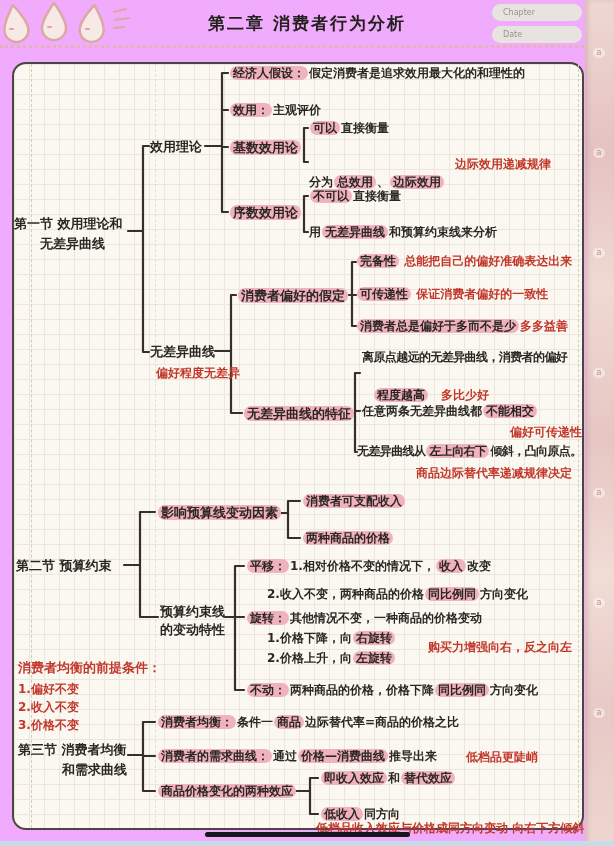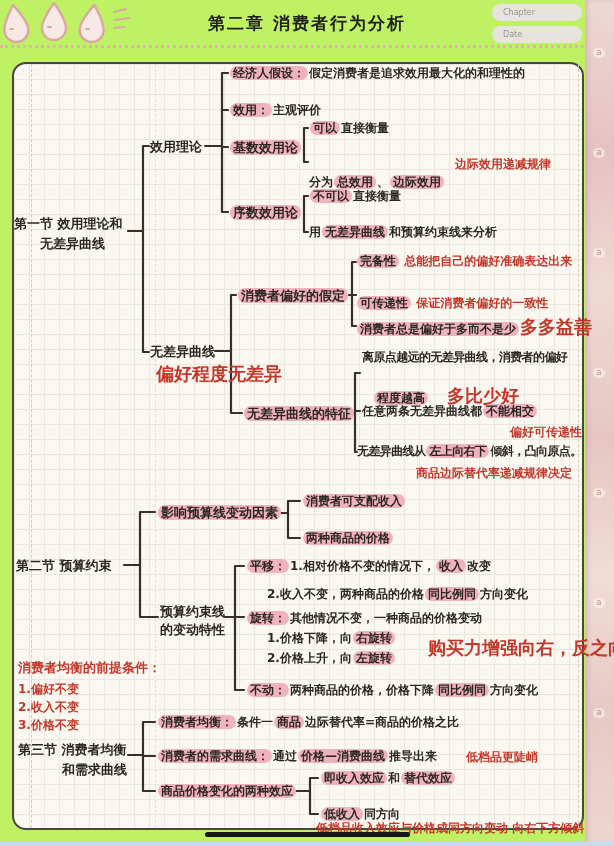--- a/index.html
+++ b/index.html
@@ -1,18 +1,18 @@
 <!DOCTYPE html>
 <html><head>
 <meta charset="utf-8">
 <style>
   html,body{margin:0;padding:0;}
   body{width:614px;height:846px;overflow:hidden;
        font-family:"DejaVu Sans","Liberation Sans",sans-serif;}
-  #page{position:relative;width:614px;height:846px;background:#bef264;overflow:hidden;}
+  #page{position:relative;width:614px;height:846px;background:#f0abfc;overflow:hidden;}
 
   
   #title{position:absolute;left:147px;top:12px;width:320px;text-align:center;
          font-size:17px;font-weight:700;color:#23201d;letter-spacing:2px;z-index:6;}
   .pill{position:absolute;left:492px;width:90px;height:17px;background:#e7e4e0;
         border-radius:9px;font-size:8px;color:#97928c;line-height:17px;
         padding-left:11px;box-sizing:border-box;z-index:6;}
   #pill-chapter{top:4px;} #pill-date{top:26px;}
   #dotline{position:absolute;left:0;top:45px;width:614px;border-top:3px dotted #e2b3b0;z-index:5;}
   #washi{position:absolute;left:2px;top:2px;z-index:6;}
@@ -29,21 +29,21 @@
   #connectors{position:absolute;left:0;top:0;z-index:3;}
 
   
   .mm{position:absolute;white-space:nowrap;font-size:12px;font-weight:700;
       color:#2a2622;z-index:6;line-height:15px;}
   .mm.sec{font-size:13px;}
   .mm.tight{letter-spacing:-0.6px;}
   .b{color:#2a2622;}
   .hl{background:#f0b2be;border-radius:7px;padding:0 3px;margin:0 1px;}
   .red{color:#c2372a;}
-  .redbig{color:#c2372a;font-size:18px;}
+  .redbig{color:#c2372a;font-size:12px;}
 
   
   #edge{position:absolute;left:585px;top:0;width:29px;height:846px;z-index:5;
         background:linear-gradient(180deg,#eed8d3 0%,#e5c2c2 18%,#f0d9d3 34%,#e6c6c3 52%,
                    #f1dcd6 68%,#e7c9c6 84%,#eed6d0 100%);
         box-shadow:inset 3px 0 4px rgba(160,110,110,.25);}
   .edge-mark{position:absolute;left:8px;width:12px;height:10px;border-radius:5px;
              background:rgba(255,255,255,.45);color:#b98f86;font-size:8px;text-align:center;
              line-height:10px;}
 
@@ -115,21 +115,21 @@
       <div class="mm" style="left: 309px; top: 121px;"><span class="hl">可以</span><span class="b">直接衡量</span></div>
       <div class="mm" style="left: 309px; top: 155px; margin-top: 20px;"><span class="b">分为</span><span class="hl">总效用</span><span class="b">、</span><span class="hl">边际效用</span></div>
       <div class="mm" style="left: 455px; top: 157px;"><span class="red">边际效用递减规律</span></div>
       <div class="mm sec" style="left: 229px; top: 205px;"><span class="hl">序数效用论</span></div>
       <div class="mm" style="left: 309px; top: 189px; text-align: right;"><span class="hl">不可以</span><span class="b">直接衡量</span></div>
       <div class="mm" style="left: 309px; top: 225px;"><span class="b">用</span><span class="hl">无差异曲线</span><span class="b">和预算约束线来分析</span></div>
       <div class="mm sec" style="left: 150px; top: 344px;"><span class="b">无差异曲线</span></div>
       <div class="mm" style="left: 156px; top: 366px;"><span class="redbig">偏好程度无差异</span></div>
       <div class="mm sec" style="left: 237px; top: 288px;"><span class="hl">消费者偏好的假定</span></div>
       <div class="mm" style="left: 356px; top: 254px;"><span class="hl">完备性</span><span class="red"> 总能把自己的偏好准确表达出来</span></div>
-      <div class="mm" style="left: 356px; top: 296px; text-align: right;"><span class="hl">可传递性</span><span class="red"> 保证消费者偏好的一致性</span></div>
+      <div class="mm" style="left: 356px; top: 287px; text-align: right;"><span class="hl">可传递性</span><span class="red"> 保证消费者偏好的一致性</span></div>
       <div class="mm" style="left: 356px; top: 319px;"><span class="hl">消费者总是偏好于多而不是少</span><span class="redbig">多多益善</span></div>
       <div class="mm sec" style="left: 243px; top: 406px;"><span class="hl">无差异曲线的特征</span></div>
       <div class="mm tight" style="left: 362px; top: 350px;"><span class="b">离原点越远的无差异曲线，消费者的偏好</span></div>
       <div class="mm" style="left: 373px; top: 372px; margin-top: 16px;"><span class="hl">程度越高</span><span class="redbig">　多比少好</span></div>
       <div class="mm" style="left: 362px; top: 404px;"><span class="b">任意两条无差异曲线都</span><span class="hl">不能相交</span></div>
       <div class="mm" style="left: 510px; top: 425px;"><span class="red">偏好可传递性</span></div>
       <div class="mm tight" style="left: 357px; top: 444px;"><span class="b">无差异曲线从</span><span class="hl">左上向右下</span><span class="b">倾斜，凸向原点。</span></div>
       <div class="mm" style="left: 416px; top: 466px;"><span class="red">商品边际替代率递减规律决定</span></div>
       <div class="mm sec" style="left: 16px; top: 558px;"><span class="b">第二节 预算约束</span></div>
       <div class="mm sec" style="left: 157px; top: 505px;"><span class="hl">影响预算线变动因素</span></div>

